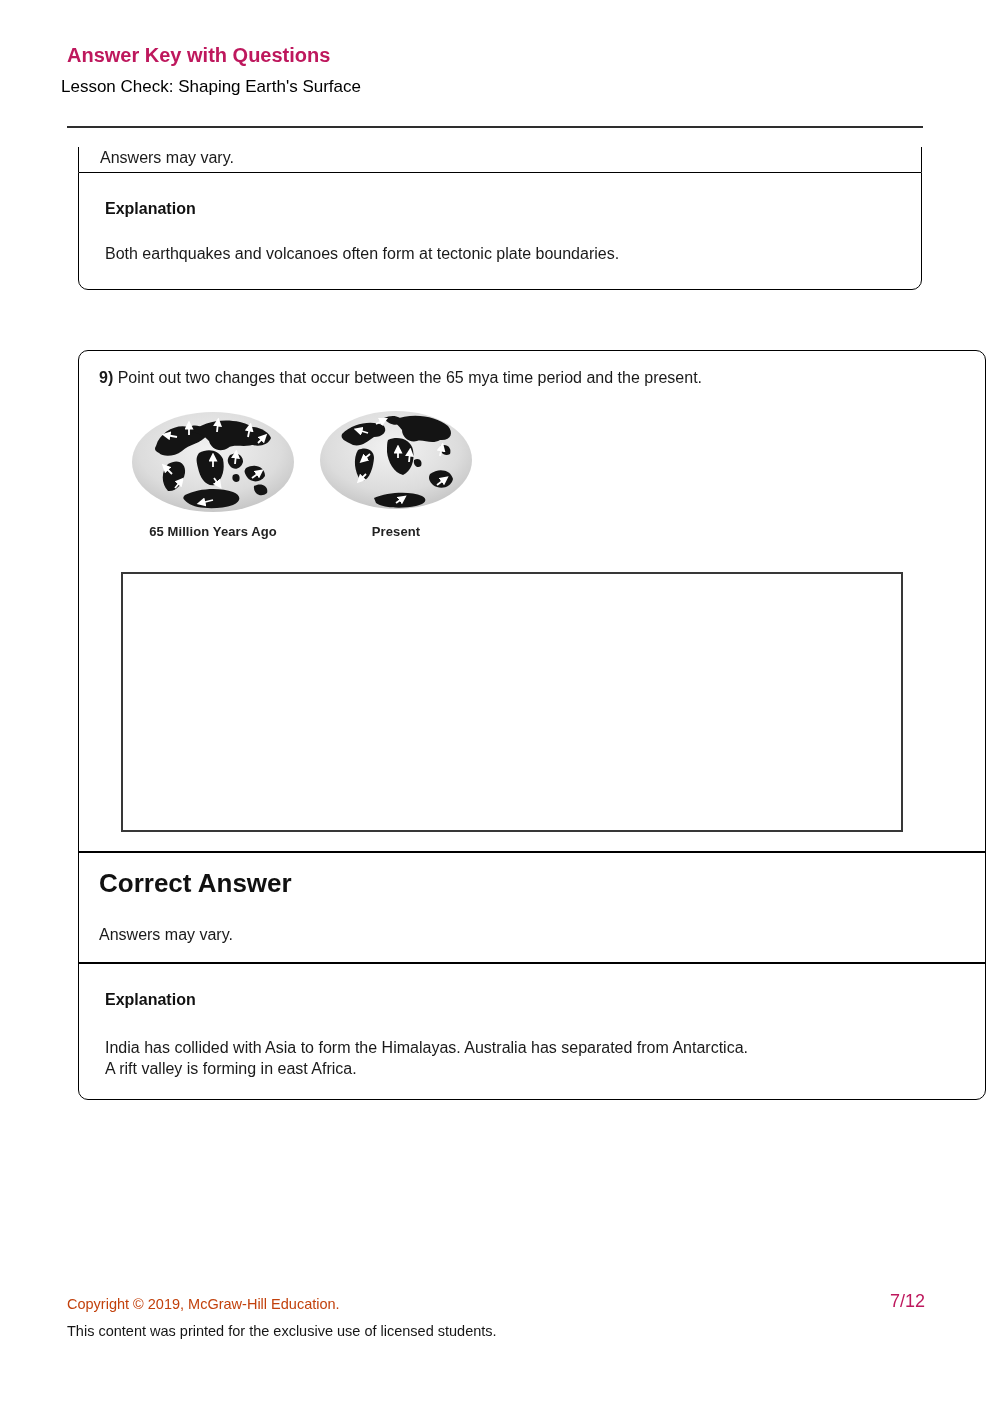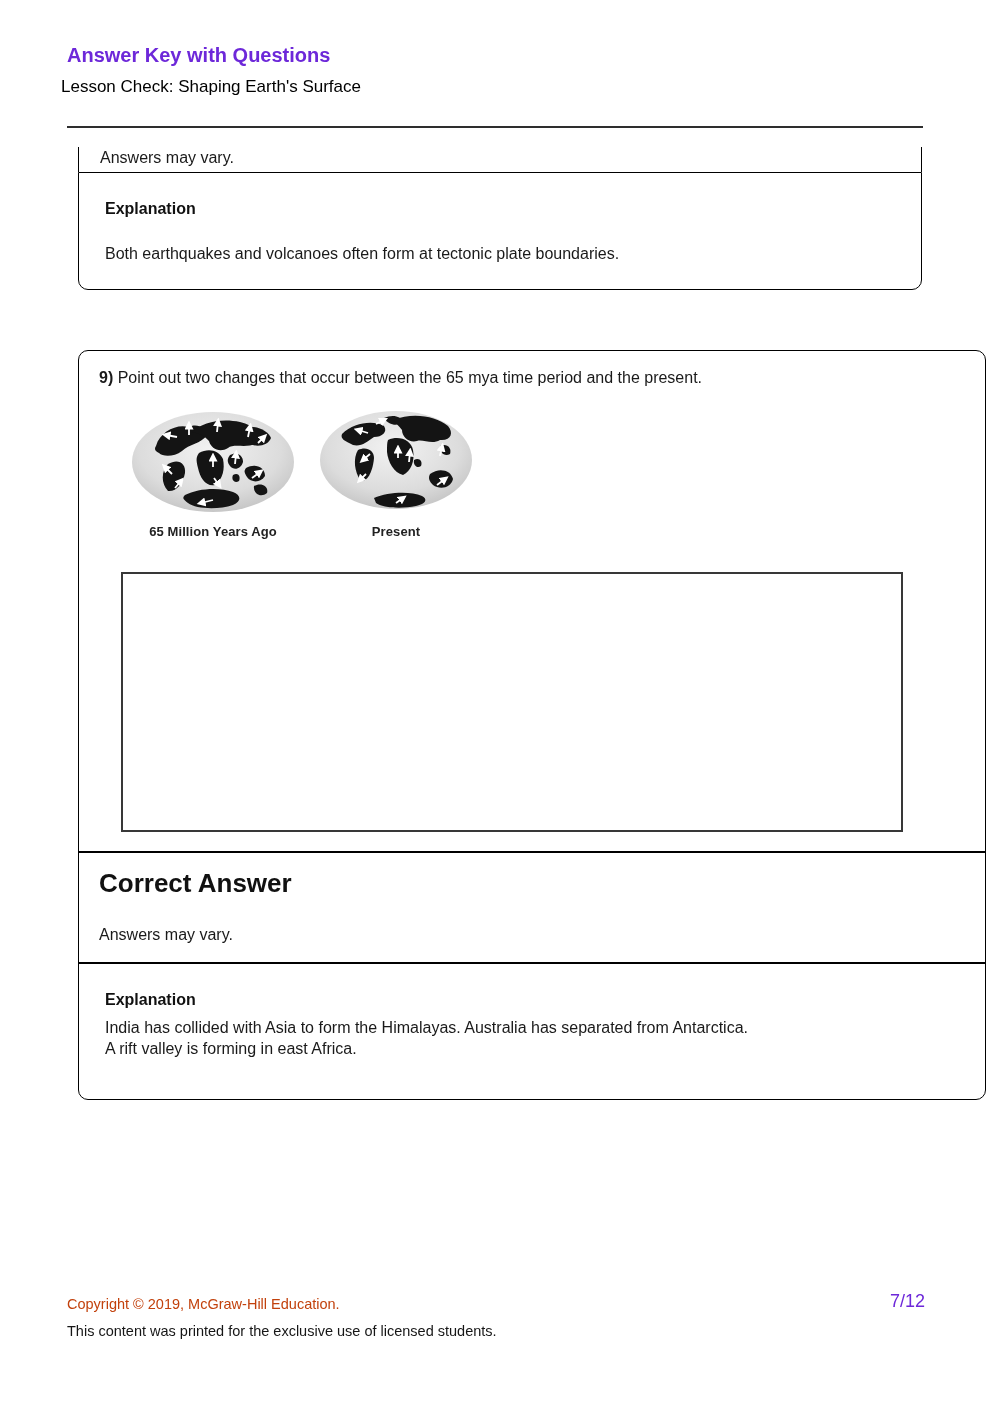--- a/index.html
+++ b/index.html
@@ -6,21 +6,21 @@
   html, body { background: #ffffff; }
   body {
     width: 992px; height: 1403px;
     position: relative;
     font-family: "Liberation Sans", sans-serif;
     color: #1a1a1a;
   }
   .abs { position: absolute; }
 
   
-  .doc-title   { left: 67px; top: 44px;  font-size: 20px; font-weight: bold; color: #6d28d9; }
+  .doc-title   { left: 67px; top: 44px;  font-size: 20px; font-weight: bold; color: #be185d; }
   .doc-subtitle{ left: 61px; top: 77px;  font-size: 17px; color: #000000; }
   .header-rule { left: 67px; top: 126px; width: 856px; height: 2px; background: #2e2e2e; }
 
   
   .sectionA { left: 78px; top: 147px; width: 844px; }
   .sectionA .answer-strip {
     height: 25px;
     border-left: 1.6px solid #000;
     border-right: 1.6px solid #000;
     padding: 2px 0 0 21px;
@@ -58,26 +58,26 @@
     border: 2px solid #383838;
     background: #fff;
   }
 
   .ca-part { border-top: 2px solid #000; height: 111px; padding: 15px 20px 8px 20px; }
   .ca-heading { font-size: 26px; font-weight: bold; color: #111; }
   .ca-body    { font-size: 16px; margin-top: 27px; }
 
   .expl2-part { border-top: 2px solid #000; height: 135px; padding: 27px 26px 0 26px; }
   .expl2-line { font-size: 16px; line-height: 21px; }
-  .expl2-lines { margin-top: 8px; }
+  .expl2-lines { margin-top: 28px; }
 
   
   .footer-copyright { left: 67px; top: 1296px; font-size: 14.5px; color: #c2410c; }
   .footer-usage     { left: 67px; top: 1323px; font-size: 14.5px; color: #161616; }
-  .footer-pagenum   { top: 1291px; right: 67px; font-size: 18px; color: #6d28d9; }
+  .footer-pagenum   { top: 1291px; right: 67px; font-size: 18px; color: #be185d; }
 </style>
 </head>
 <body>
 
 <div class="abs doc-title">Answer Key with Questions</div>
 <div class="abs doc-subtitle">Lesson Check: Shaping Earth's Surface</div>
 <div class="abs header-rule"></div>
 
 <div class="abs sectionA">
   <div class="answer-strip">Answers may vary.</div>

